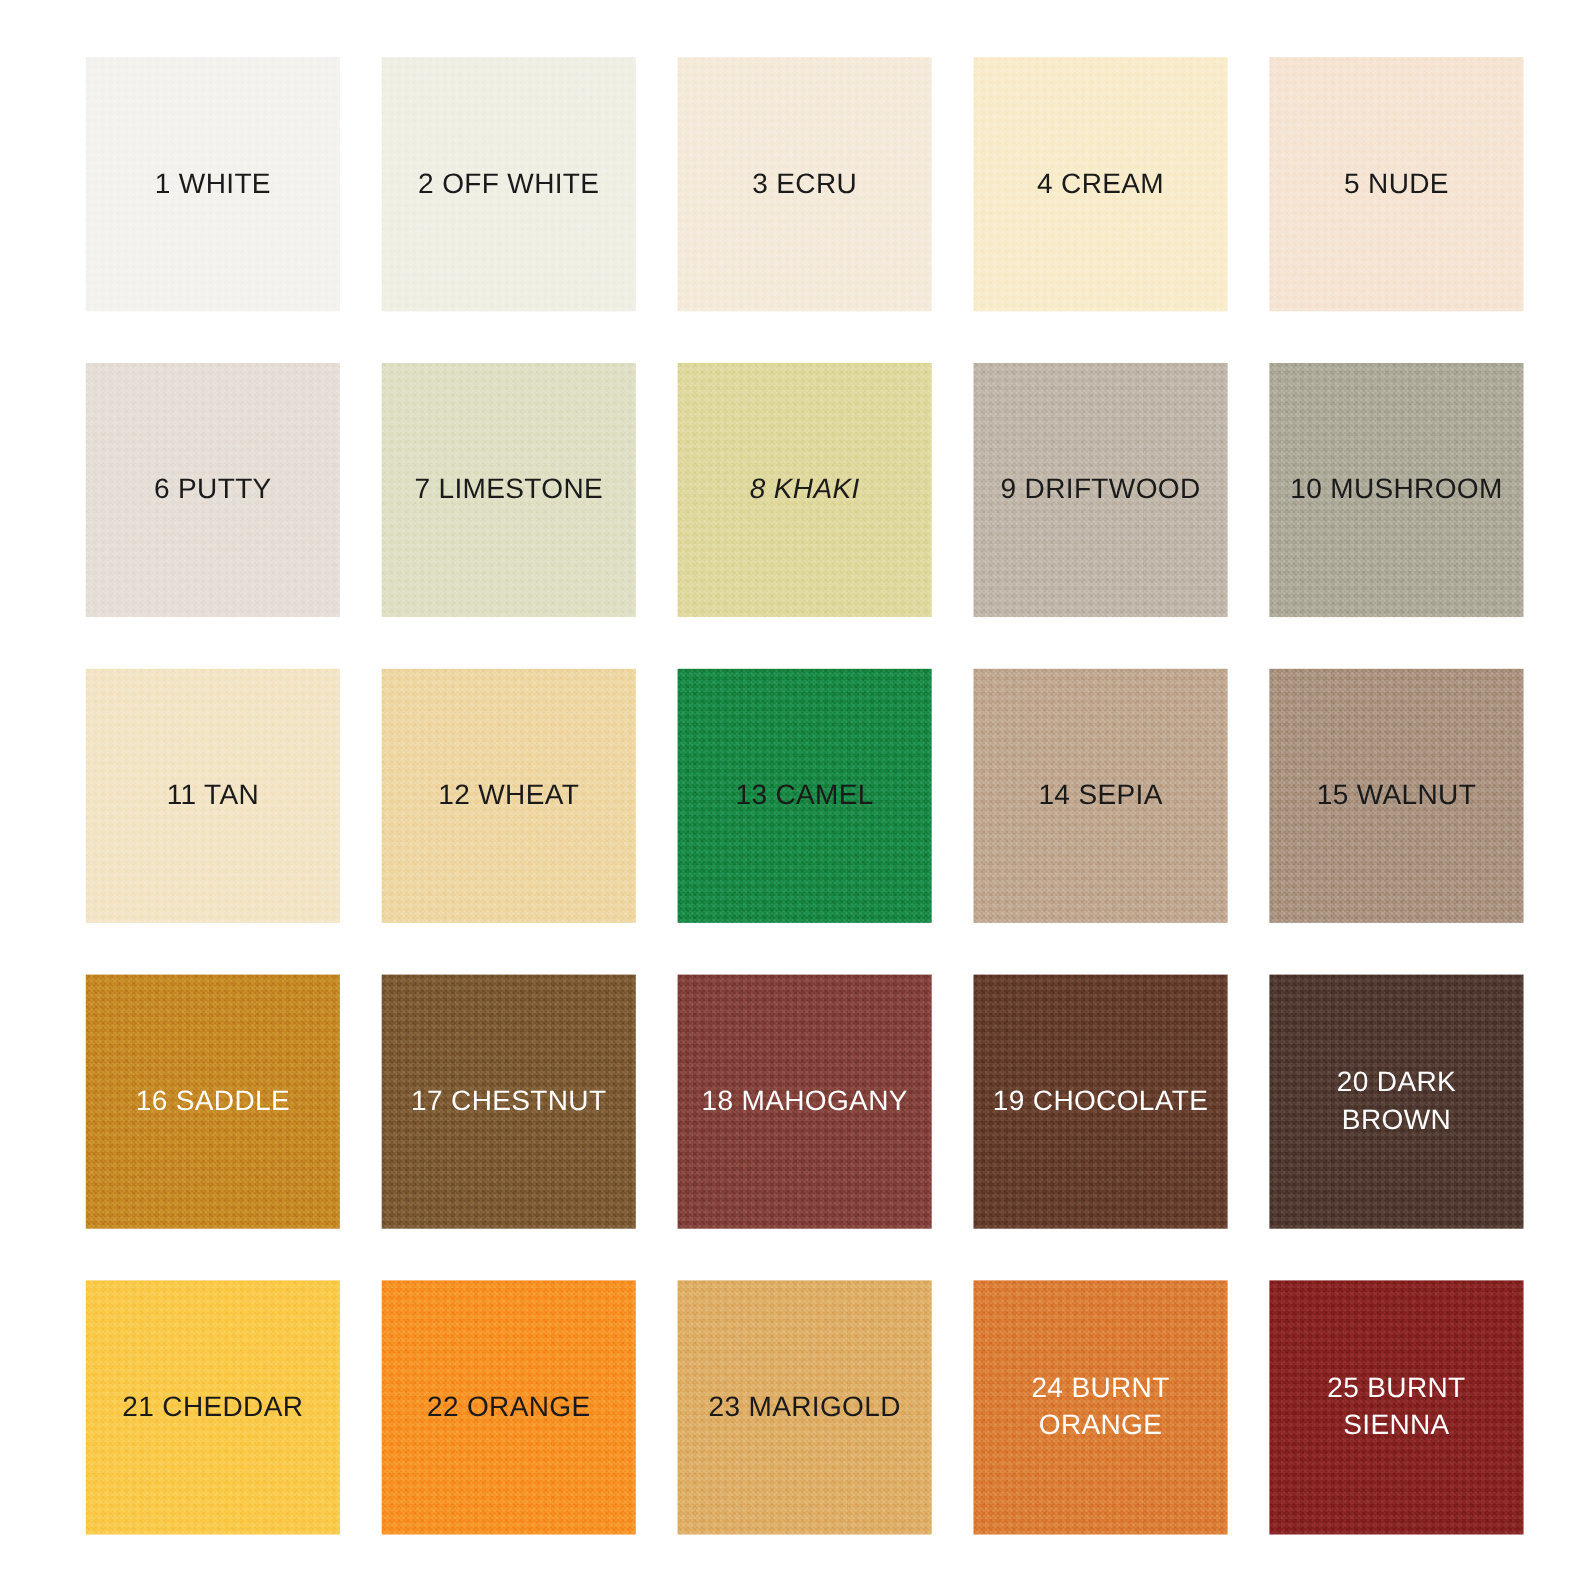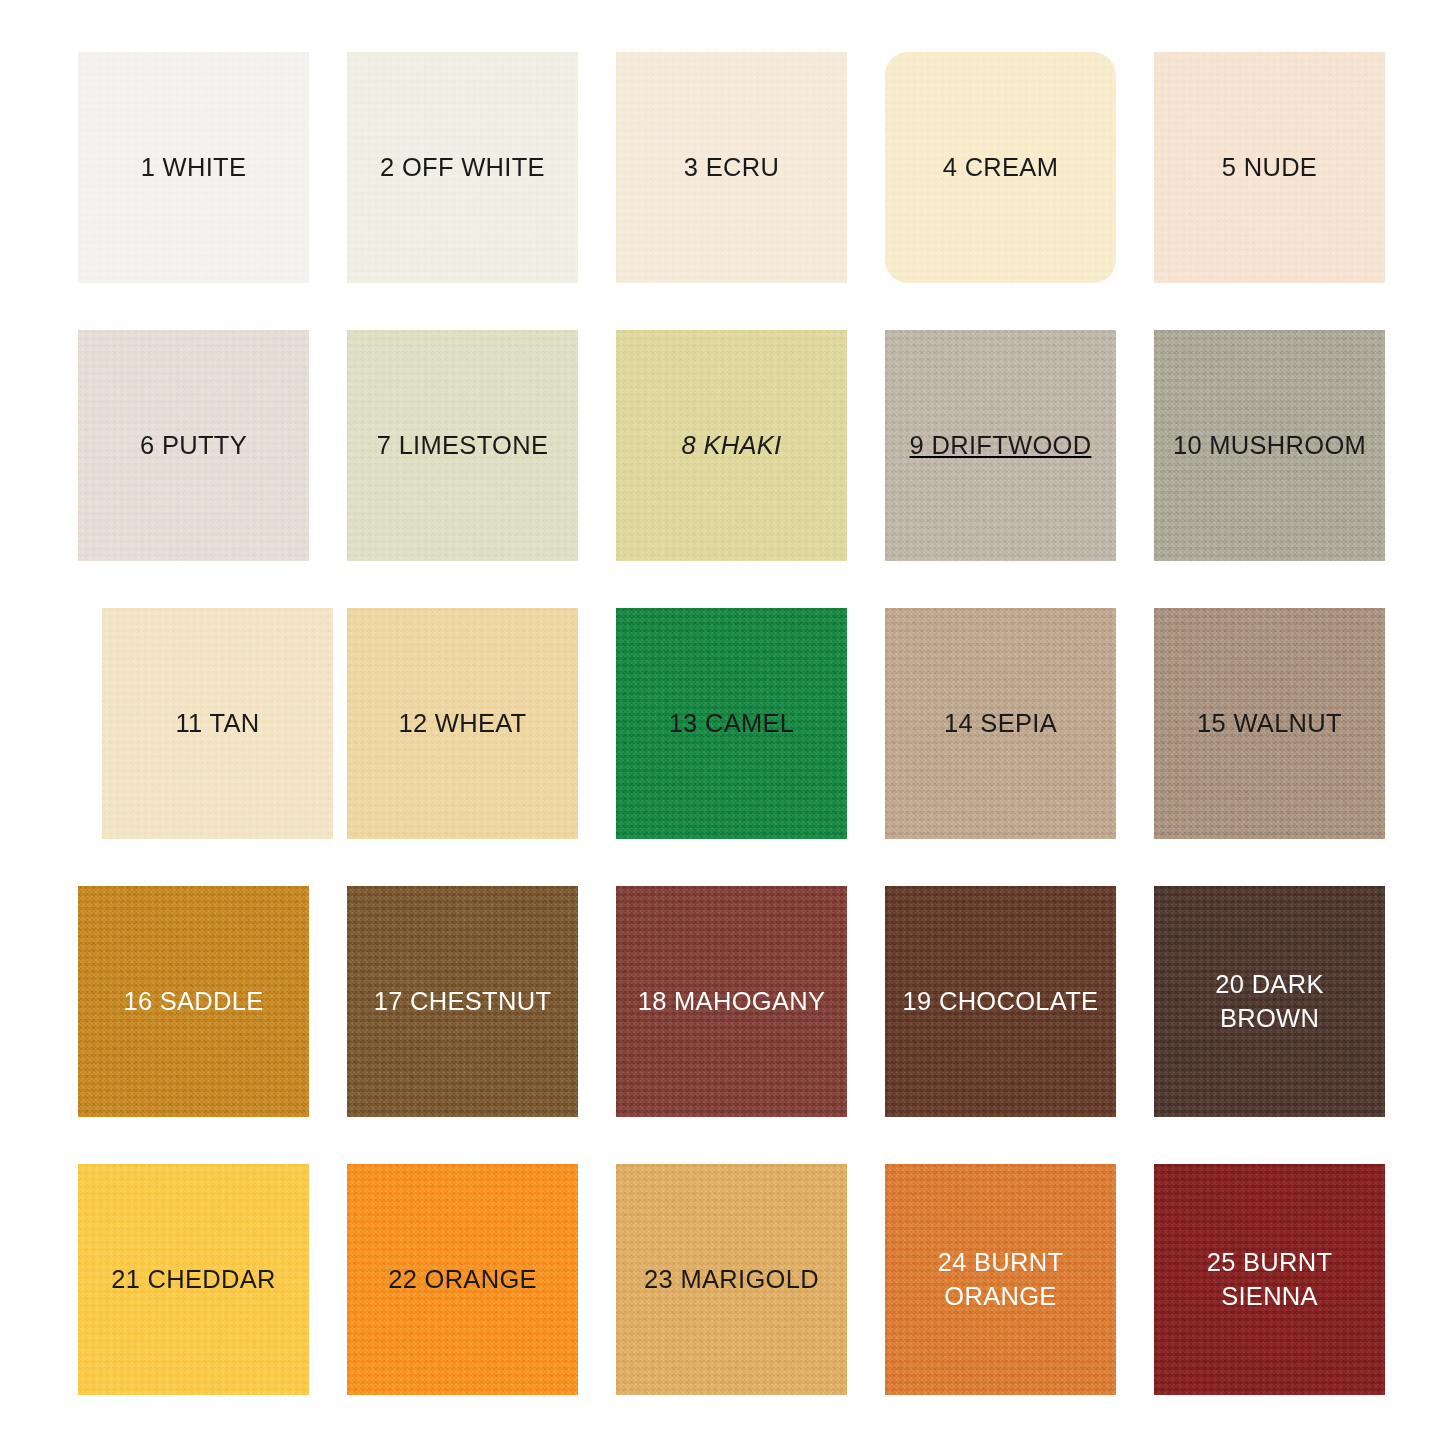--- a/index.html
+++ b/index.html
@@ -98,21 +98,21 @@
       <div class="swatch" style="background-color: rgb(238, 238, 227);">
         <div class="tex"></div>
         <div class="tex2"></div>
         <div class="swatch-label label-dark">2 OFF WHITE</div>
       </div>
       <div class="swatch" style="background-color: rgb(244, 233, 216);">
         <div class="tex"></div>
         <div class="tex2"></div>
         <div class="swatch-label label-dark">3 ECRU</div>
       </div>
-      <div class="swatch" style="background-color: rgb(248, 235, 200); border-radius: 23px;">
+      <div class="swatch" style="background-color: rgb(248, 235, 200);">
         <div class="tex"></div>
         <div class="tex2"></div>
         <div class="swatch-label label-dark">4 CREAM</div>
       </div>
       <div class="swatch" style="background-color: rgb(245, 226, 208);">
         <div class="tex"></div>
         <div class="tex2"></div>
         <div class="swatch-label label-dark">5 NUDE</div>
       </div>
       <div class="swatch" style="background-color: rgb(228, 220, 212);">
@@ -123,31 +123,31 @@
       <div class="swatch" style="background-color: rgb(221, 221, 192);">
         <div class="tex"></div>
         <div class="tex2"></div>
         <div class="swatch-label label-dark">7 LIMESTONE</div>
       </div>
       <div class="swatch" style="background-color: rgb(221, 214, 152); font-style: italic;">
         <div class="tex"></div>
         <div class="tex2"></div>
         <div class="swatch-label label-dark">8 KHAKI</div>
       </div>
-      <div class="swatch" style="background-color: rgb(188, 178, 164); text-decoration: underline;">
+      <div class="swatch" style="background-color: rgb(188, 178, 164);">
         <div class="tex"></div>
         <div class="tex2"></div>
         <div class="swatch-label label-dark">9 DRIFTWOOD</div>
       </div>
       <div class="swatch" style="background-color: rgb(168, 164, 147);">
         <div class="tex"></div>
         <div class="tex2"></div>
         <div class="swatch-label label-dark">10 MUSHROOM</div>
       </div>
-      <div class="swatch" style="background-color: rgb(242, 227, 194); margin-left: 24px;">
+      <div class="swatch" style="background-color: rgb(242, 227, 194);">
         <div class="tex"></div>
         <div class="tex2"></div>
         <div class="swatch-label label-dark">11 TAN</div>
       </div>
       <div class="swatch" style="background-color: rgb(237, 212, 157);">
         <div class="tex"></div>
         <div class="tex2"></div>
         <div class="swatch-label label-dark">12 WHEAT</div>
       </div>
       <div class="swatch" style="background-color: #15803d;">

